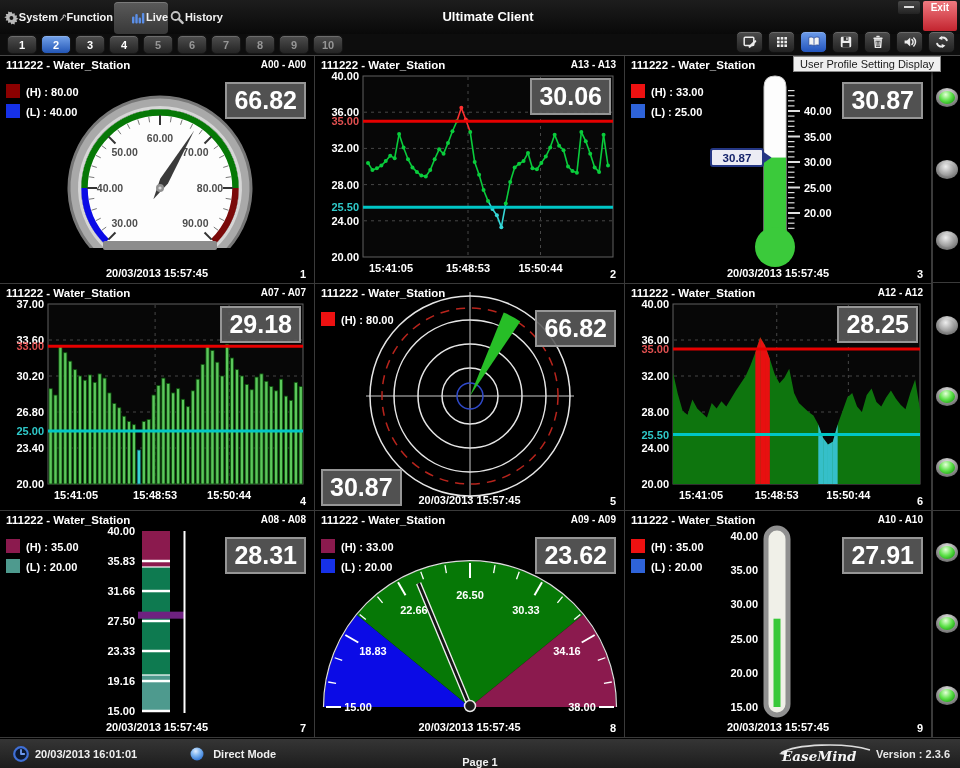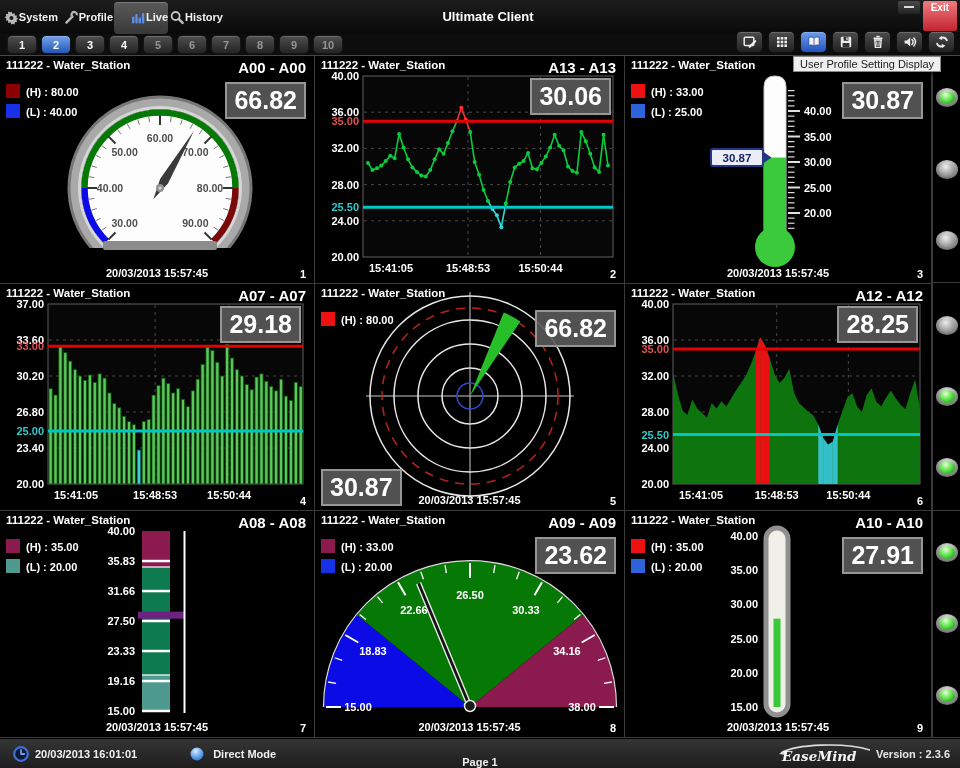--- a/index.html
+++ b/index.html
@@ -27,21 +27,21 @@
   .tool-btn { width:27px; height:22px; border-radius:5px; background:linear-gradient(#4c4c4c,#212121); border:1px solid #111; box-shadow:inset 0 1px 0 rgba(255,255,255,.18); display:flex; align-items:center; justify-content:center; }
   .tool-btn.active { background:linear-gradient(#6d9cea,#2254bd); }
 
   .tooltip { position:absolute; top:56px; right:19px; z-index:60; background:#efefef; border:1px solid #888; color:#1a1a1a; font-size:11px; padding:1px 6px; box-shadow:1px 2px 4px rgba(0,0,0,.7); }
 
   
   .grid { display:grid; grid-template-columns:315px 310px 307px 28px; grid-template-rows:228px 227px 227px; border-top:1px solid #474747; background:#000; }
   .panel { position:relative; border-right:1px solid #3a3a3a; border-bottom:1px solid #3a3a3a; background:#000; overflow:hidden; }
   .p-widget { position:absolute; left:0; top:0; }
   .p-station { position:absolute; left:6px; top:3px; font-size:11.5px; font-weight:bold; z-index:2; }
-  .p-tag { position:absolute; right:8px; top:3px; font-size:15px; font-weight:bold; z-index:2; }
+  .p-tag { position:absolute; right:8px; top:3px; font-size:10px; font-weight:bold; z-index:2; }
   .p-legend { position:absolute; left:6px; top:22px; z-index:2; }
   .legend-item { display:flex; align-items:flex-end; height:20px; }
   .legend-swatch { width:14px; height:14px; margin-right:6px; }
   .legend-label { font-size:11px; font-weight:bold; }
   .p-value { position:absolute; top:26px; right:8px; z-index:3; background:rgba(90,90,90,.9); border:2px solid #969696; padding:0 7px; font-size:25px; font-weight:bold; line-height:33px; color:#fff; }
   .p-value.chart-pos { top:22px; right:13px; }
   .p-value2 { position:absolute; bottom:4px; left:6px; z-index:3; background:rgba(90,90,90,.9); border:2px solid #969696; padding:0 7px; font-size:25px; font-weight:bold; line-height:33px; color:#fff; }
   .p-timestamp { position:absolute; bottom:4px; left:0; right:0; text-align:center; font-size:11px; font-weight:bold; z-index:2; }
   .p-index { position:absolute; bottom:3px; right:8px; font-size:11px; font-weight:bold; z-index:2; }
 
@@ -76,21 +76,21 @@
         </svg>
       <span>System</span>
     </div>
     <div class="menu-btn">
       <svg width="16" height="16" viewBox="0 0 16 16">
           <g stroke="#b9b9b9" fill="none">
             <circle cx="11.2" cy="4.6" r="2.6" stroke-width="2.1" stroke-dasharray="11.5 4.9" transform="rotate(115 11.2 4.6)"></circle>
             <path d="M9.3 6.6 L3.4 12.6" stroke-width="2.4" stroke-linecap="round"></path>
           </g>
         </svg>
-      <span>Profile</span>
+      <span>Function</span>
     </div>
     <div class="menu-btn active">
       <svg width="16" height="16" viewBox="0 0 16 16">
           <g fill="#5b8fe8">
             <rect x="2" y="6.5" width="2.4" height="7" rx="1"></rect>
             <rect x="5.3" y="4" width="2.4" height="9.5" rx="1"></rect>
             <rect x="8.6" y="7.5" width="2.4" height="6" rx="1"></rect>
             <rect x="11.9" y="3" width="2.4" height="10.5" rx="1"></rect>
           </g>
         </svg>
@@ -647,20 +647,21 @@
     <div class="p-legend">
         <div class="legend-item">
           <span class="legend-swatch" style="background: rgb(139, 26, 78);"></span>
           <span class="legend-label">(H) : 35.00</span>
         </div>
         <div class="legend-item">
           <span class="legend-swatch" style="background: rgb(78, 154, 142);"></span>
           <span class="legend-label">(L) : 20.00</span>
         </div>
       </div>
+    <div class="p-value">28.31</div>
 
     <div class="p-timestamp">20/03/2013 15:57:45</div>
     <div class="p-index">7</div>
   </div>
 
   <div class="panel">
     <svg class="p-widget" width="310" height="227" viewBox="0 0 310 227">
         <path d="M 155 196 L 9 196 A 146 146 0 0 1 41.746151557154704 103.86116012839629 Z" fill="#0B0BE6"></path>
         <path d="M 155 196 L 41.746151557154704 103.86116012839629 A 146 146 0 0 1 268.2538484428453 103.86116012839632 Z" fill="#067806"></path>
         <path d="M 155 196 L 268.2538484428453 103.86116012839632 A 146 146 0 0 1 301 196 Z" fill="#8B1A4E"></path>

